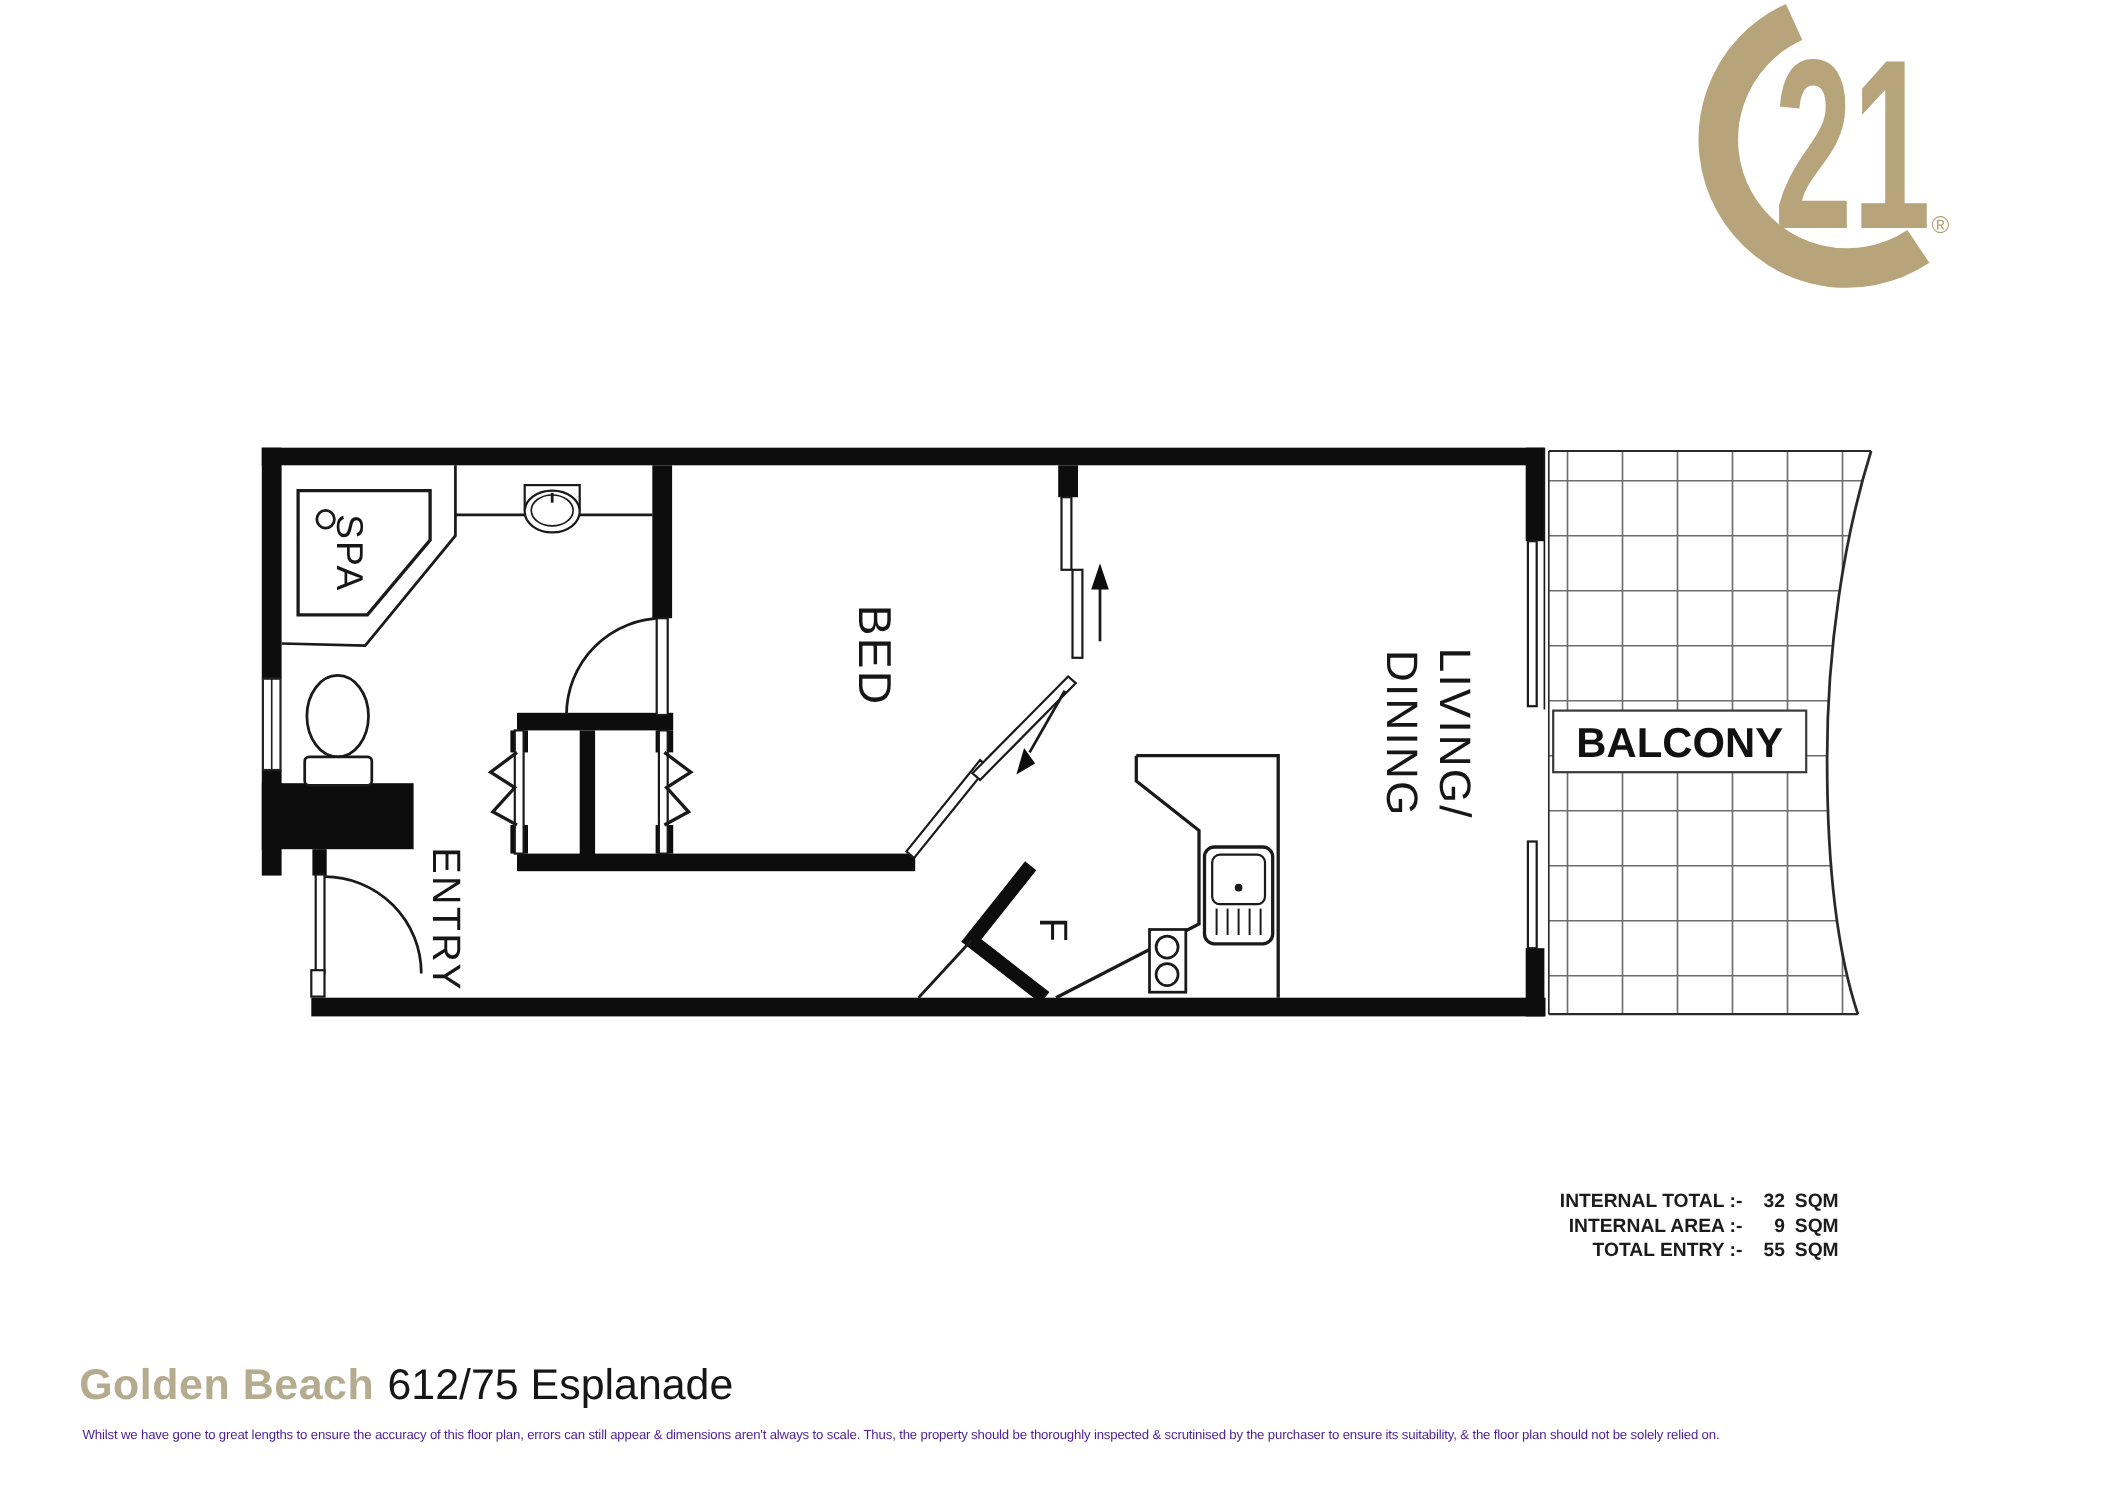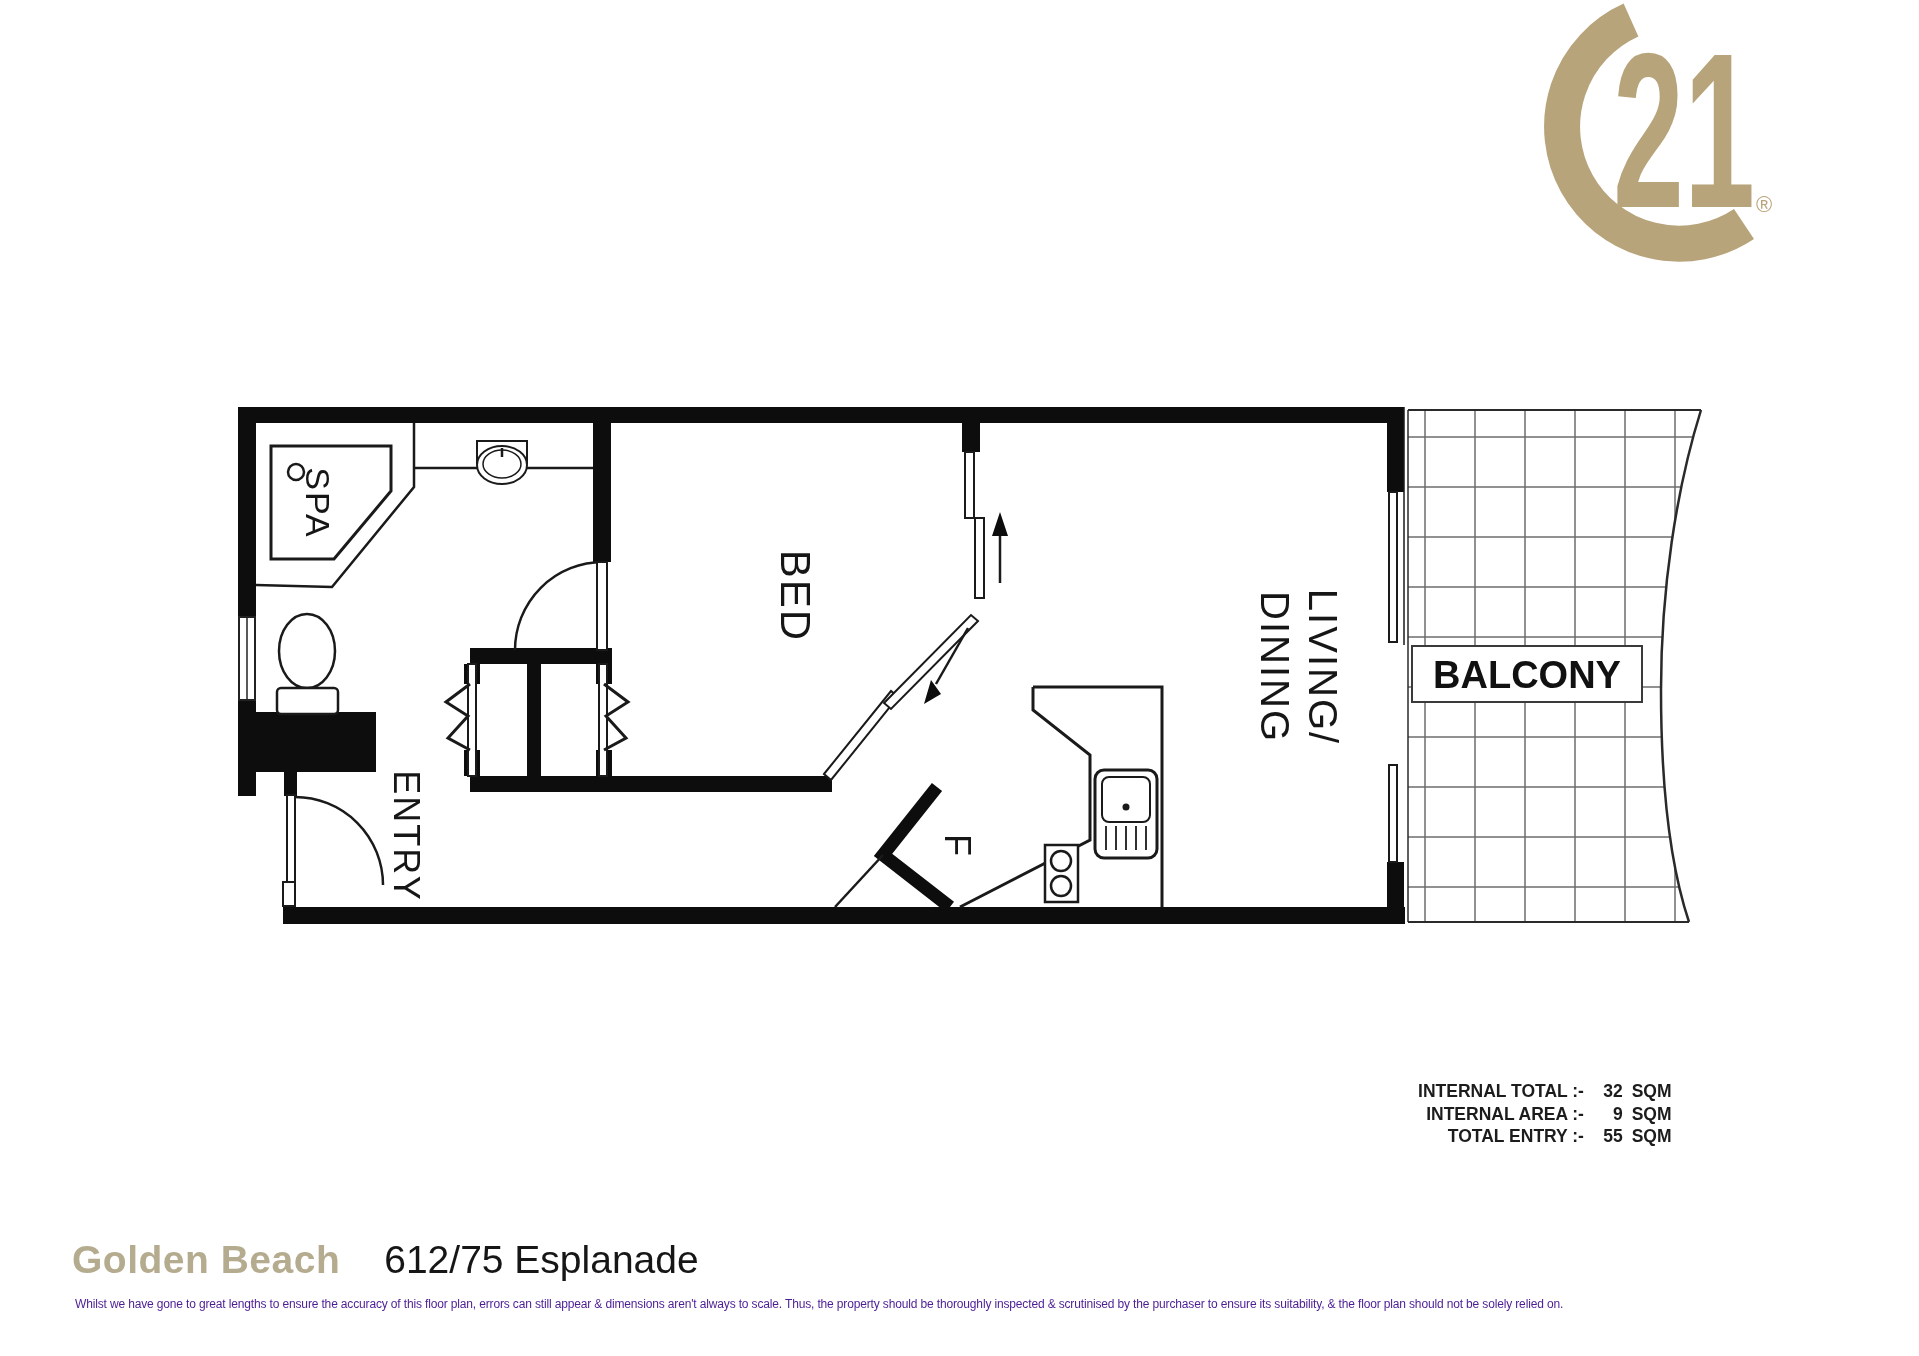--- a/index.html
+++ b/index.html
@@ -10,21 +10,21 @@
   
   #area-summary{position:absolute;top:1080px;left:1405px;width:275px;
                 font-weight:bold;font-size:17.5px;color:#1c1c1c;line-height:22.5px;}
   .area-row{display:flex;align-items:baseline;}
   .area-label{width:185px;text-align:right;white-space:pre;}
   .area-value{width:40px;text-align:right;}
   .area-unit{width:50px;text-align:left;margin-left:9px;}
   
   #footer-title{position:absolute;left:72px;top:1238px;display:flex;align-items:baseline;gap:12px;text-align:right;}
   #suburb{font-size:39px;font-weight:bold;letter-spacing:0.5px;}
-  #address{font-size:39px;font-weight:400;color:#161616;margin-left:32px;}
+  #address{font-size:39px;font-weight:400;color:#161616;}
   #disclaimer{position:absolute;left:75px;top:1297px;width:1790px;font-size:12px;
               letter-spacing:-0.15px;color:#4c1d95;white-space:nowrap;}
 </style>
 </head>
 <body>
 
 <div id="page">
 
   <svg id="plan-svg" width="1919" height="1356" viewBox="0 0 1919 1356">
 

